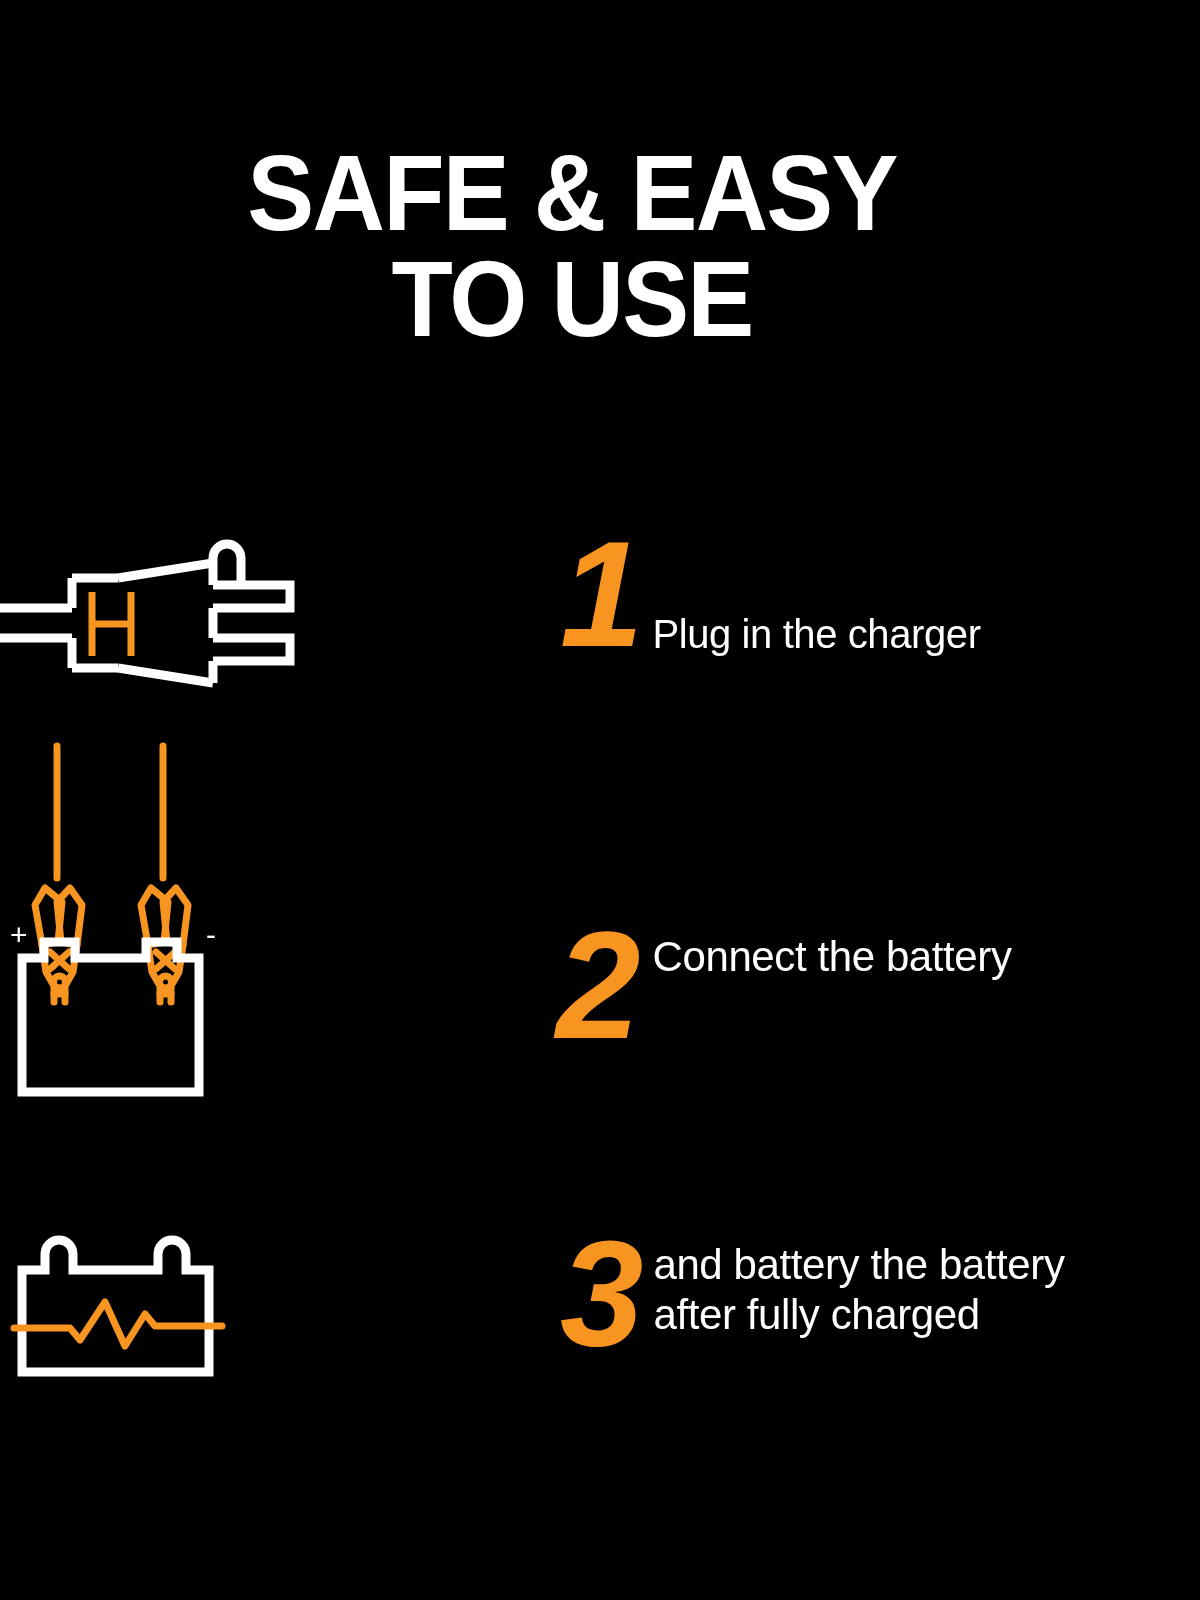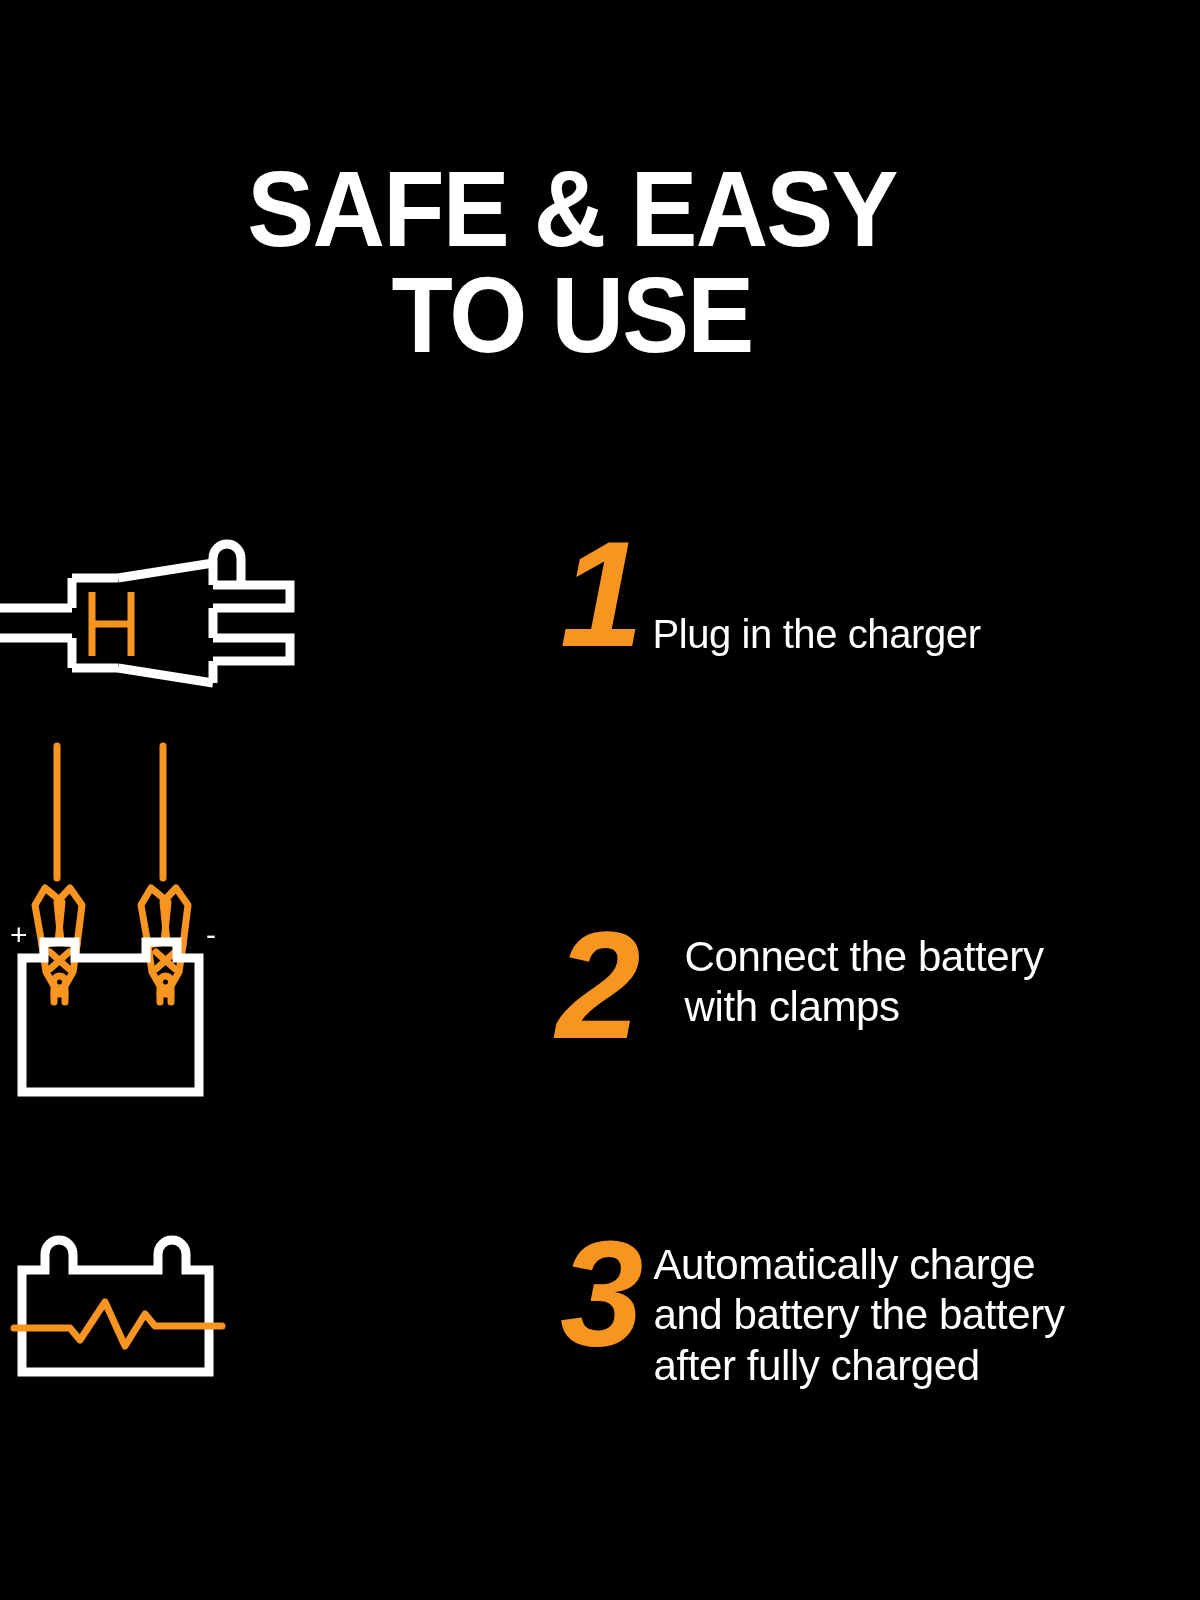--- a/index.html
+++ b/index.html
@@ -18,21 +18,21 @@
 
   .poster {
     position: absolute;
     inset: 0;
     background: #000000;
   }
 
   
   .title-block {
     position: absolute;
-    top: 156px;
+    top: 140px;
     left: 0;
     width: 1144px;
     text-align: center;
   }
   .title-line {
     display: block;
     font-family: "Liberation Sans", sans-serif;
     font-weight: 700;
     font-size: 108px;
     line-height: 0.98;
@@ -90,21 +90,21 @@
   #step1 { top: 530px; }
   #step1 .step-num { font-size: 150px; margin-right: 6px; }
   #step1 .step-lines { padding-top: 82px; }
   #step1 .step-line { font-size: 40px; line-height: 1.12; margin-left: 7px; }
 
   
   #step2 { top: 720px; }
   #step2 .text-area { left: 556px; top: 200px; }
   #step2 .step-num { font-size: 152px; margin-right: 16px; }
   #step2 .step-lines { padding-top: 12px; }
-  #step2 .step-line { font-size: 42px; line-height: 1.18; margin-left: 32px; }
+  #step2 .step-line { font-size: 42px; line-height: 1.18; }
 
   
   #step3 { top: 1200px; }
   #step3 .text-area { left: 560px; top: 30px; }
   #step3 .step-num { font-size: 150px; margin-right: 14px; }
   #step3 .step-lines { padding-top: 10px; }
   #step3 .step-line { font-size: 42px; line-height: 1.20; }
 
   svg { display: block; overflow: visible; }
 </style>
@@ -213,21 +213,20 @@
 
         <text x="10" y="225" fill="#ffffff" font-family="Liberation Sans, sans-serif" font-size="30" font-weight="400">+</text>
         <text x="206" y="225" fill="#ffffff" font-family="Liberation Sans, sans-serif" font-size="30" font-weight="400">-</text>
       </svg>
     </div>
 
     <div class="text-area">
       <span class="step-num">2</span>
       <span class="step-lines">
         <span class="step-line">Connect the battery</span>
-        <span class="step-line">with clamps</span>
       </span>
     </div>
   </div>
 
   <div class="step" id="step3">
 
     <div class="icon-area">
       <svg width="460" height="200" viewBox="0 0 460 200">
         <g fill="none" stroke="#ffffff" stroke-width="9" stroke-linecap="butt" stroke-linejoin="miter">
 
@@ -255,20 +254,19 @@
                    L 145 114
                    L 155 126
                    L 222 126"></path>
         </g>
       </svg>
     </div>
 
     <div class="text-area">
       <span class="step-num">3</span>
       <span class="step-lines">
-        <span class="step-line">Automatically charge</span>
         <span class="step-line">and battery the battery</span>
         <span class="step-line">after fully charged</span>
       </span>
     </div>
   </div>
 
 </div>
 
 </body></html>

